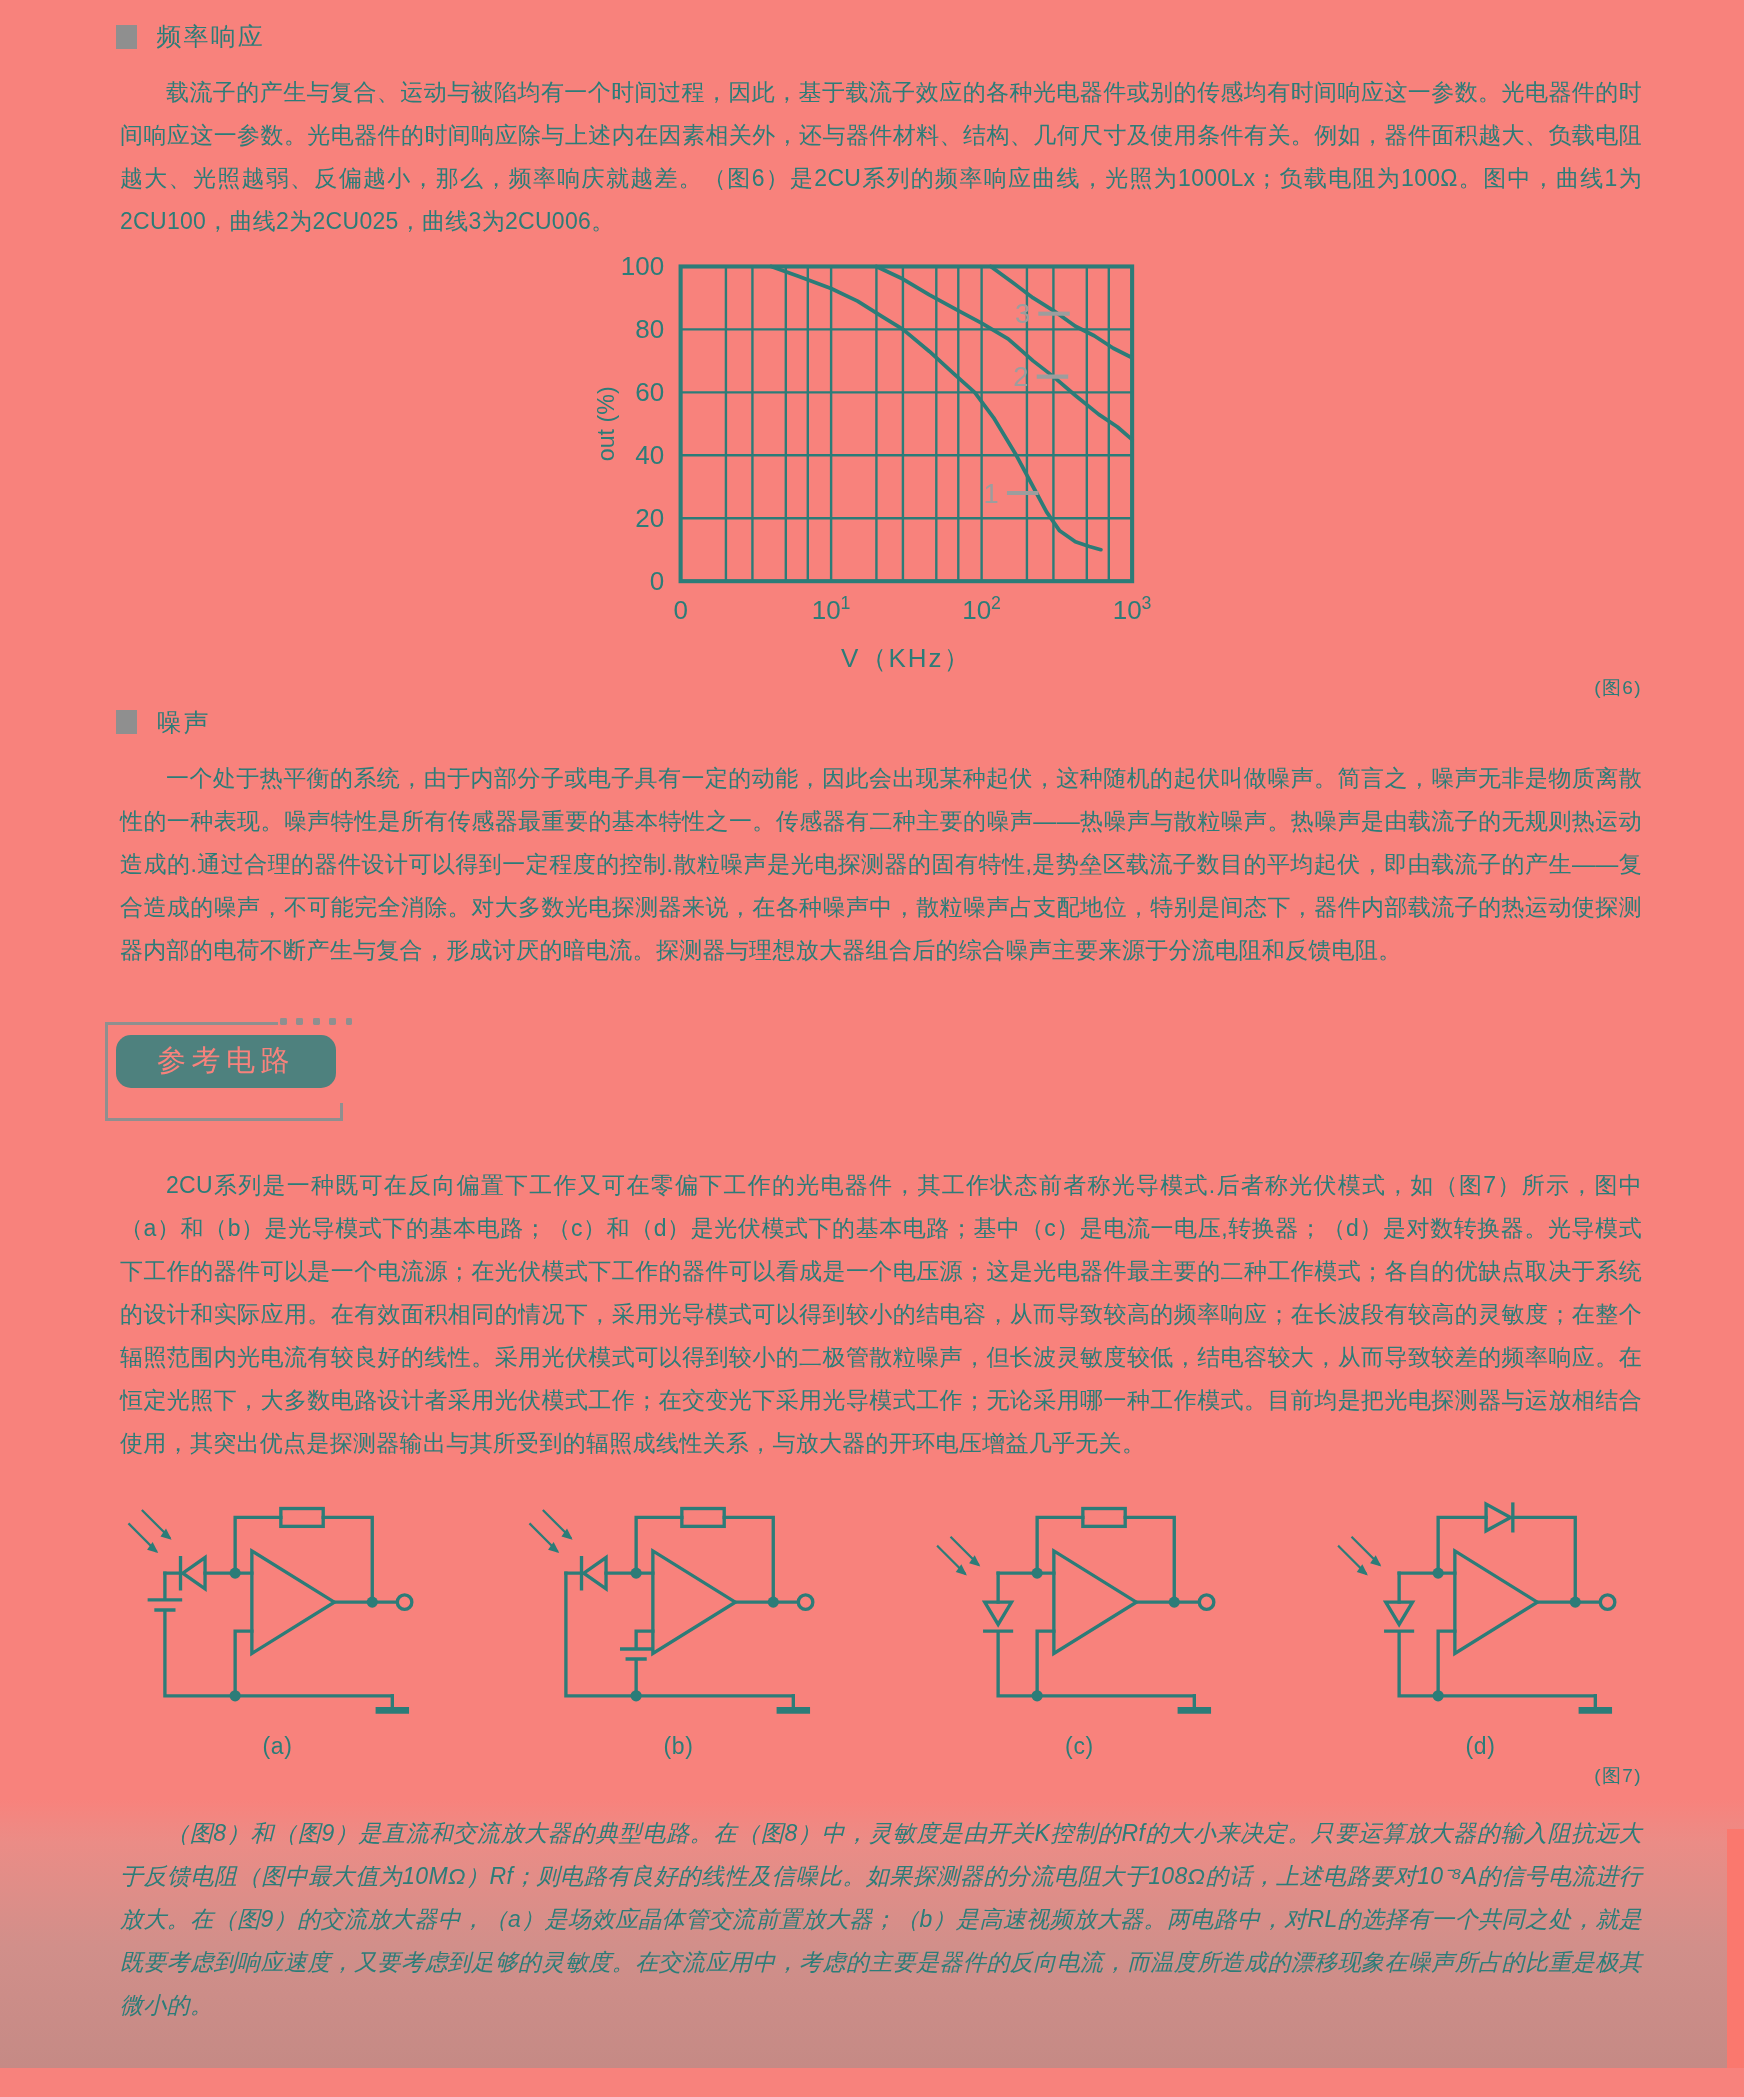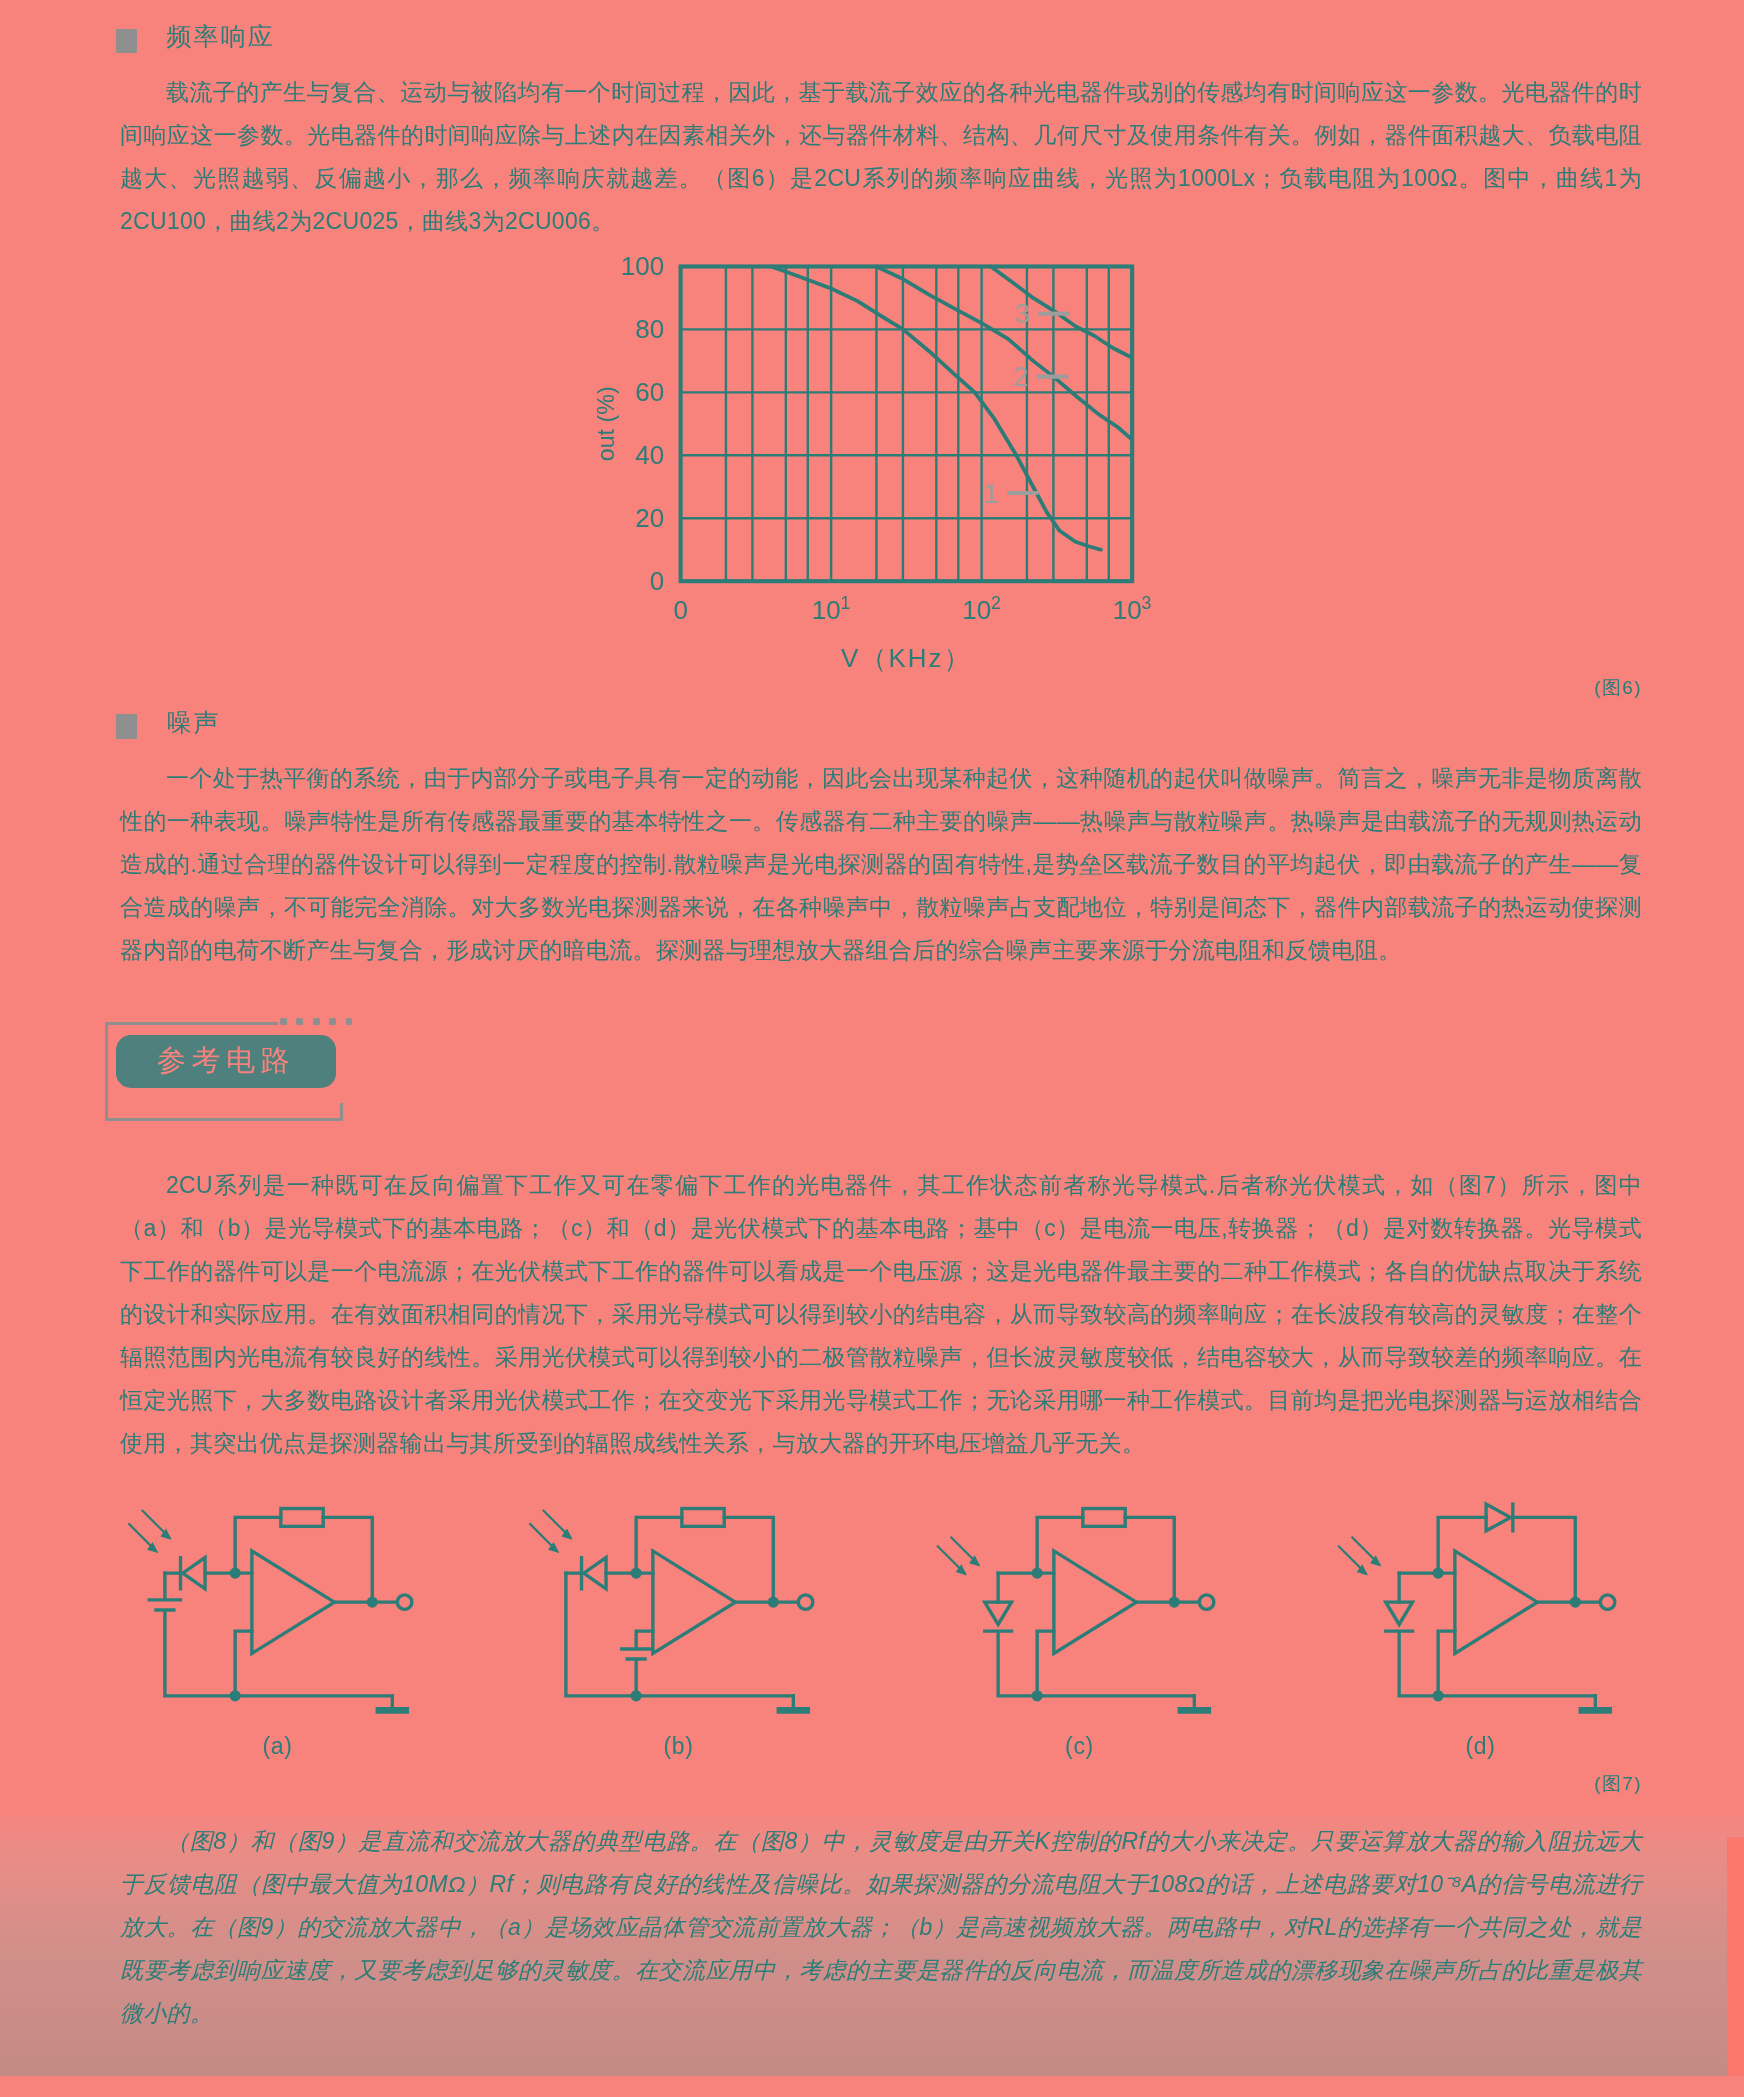--- a/index.html
+++ b/index.html
@@ -1,18 +1,18 @@
 <!DOCTYPE html>
 <html style="font-size:11px"><head>
 <meta charset="utf-8">
 <style>
   html,body{margin:0;padding:0;background:#f8827c;}
   body{width:1745px;height:2097px;overflow:hidden;font-family:"Liberation Sans",sans-serif;color:#2c7c78;position:relative;}
   .content{padding:16.4px 103px 0 116px;}
-  .h-row{display:flex;align-items:flex-end;gap:30px;margin-top:4.1px;}
+  .h-row{display:flex;align-items:center;gap:20px;margin-top:4.1px;}
   .bullet{width:20.5px;height:24.6px;background:#8f8f8f;flex:0 0 auto;}
   .h-text{font-size:25px;letter-spacing:2.1px;}
   .para{font-size:23px;line-height:43px;text-align:justify;text-indent:2em;margin:18px 0 0 4px;letter-spacing:0.3px;}
   .fig6{margin:11px 0 0 0;text-align:center;}
   .fig6 svg{display:inline-block;}
   .caption{font-size:19px;text-align:right;margin-top:0px;letter-spacing:1.4px;}
   .ref-wrap{position:relative;width:424px;height:92px;margin-top:63px;}
   .ref-frame{position:absolute;left:-11px;top:-12.3px;width:170px;height:96px;border-left:3.4px solid #8f8f8f;border-top:3.4px solid #8f8f8f;}
   .ref-bottom{position:absolute;left:-11px;top:68px;width:235px;height:15px;border-bottom:3.4px solid #8f8f8f;border-right:3.4px solid #8f8f8f;}
   .ref-dots{position:absolute;left:164px;top:-16.4px;display:flex;gap:9.6px;}
@@ -211,20 +211,20 @@
         <circle class="dot" cx="220" cy="106" r="5"></circle>
         <circle class="dot" cx="97" cy="190" r="5"></circle>
         <path class="st" d="M238,190 V201"></path>
           <path class="gnd" d="M223,203 H253"></path>
       </svg>
       <div class="c-cap">(d)</div>
     </div>
 
   </div>
 
-  <div class="caption" style="margin-top:11px;">(图7)</div>
+  <div class="caption" style="margin-top:3px;">(图7)</div>
 
 </div>
 
 <section class="sec4">
   <p class="para">（图8）和（图9）是直流和交流放大器的典型电路。在（图8）中，灵敏度是由开关K控制的Rf的大小来决定。只要运算放大器的输入阻抗远大于反馈电阻（图中最大值为10MΩ）Rf；则电路有良好的线性及信噪比。如果探测器的分流电阻大于108Ω的话，上述电路要对10⁻⁸A的信号电流进行放大。在（图9）的交流放大器中，（a）是场效应晶体管交流前置放大器；（b）是高速视频放大器。两电路中，对RL的选择有一个共同之处，就是既要考虑到响应速度，又要考虑到足够的灵敏度。在交流应用中，考虑的主要是器件的反向电流，而温度所造成的漂移现象在噪声所占的比重是极其微小的。</p>
 </section>
 
 
 </body></html>

